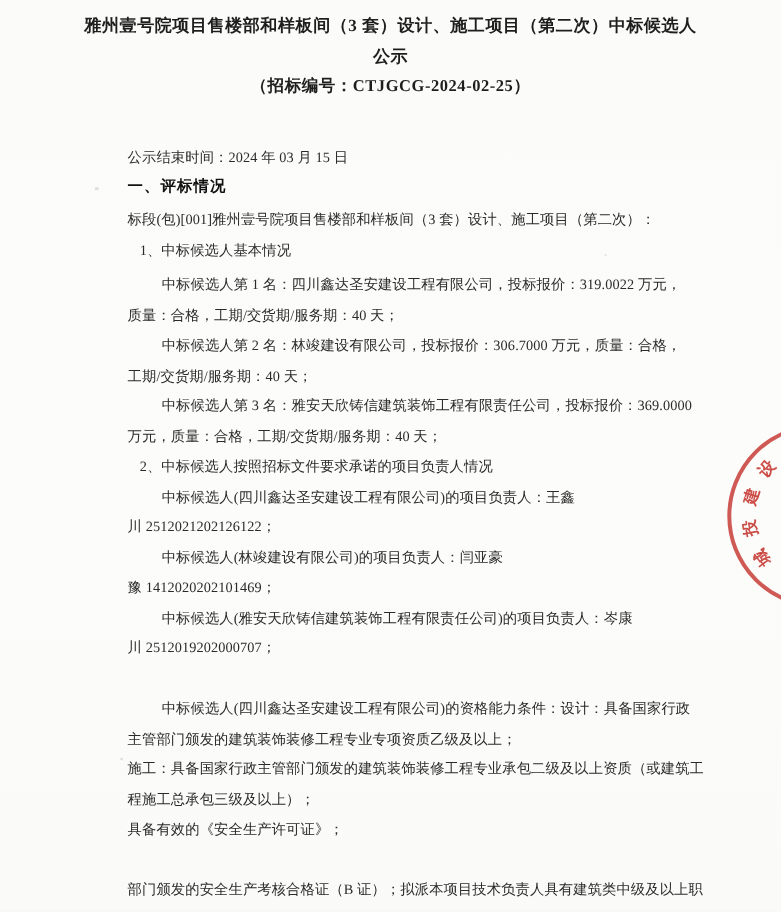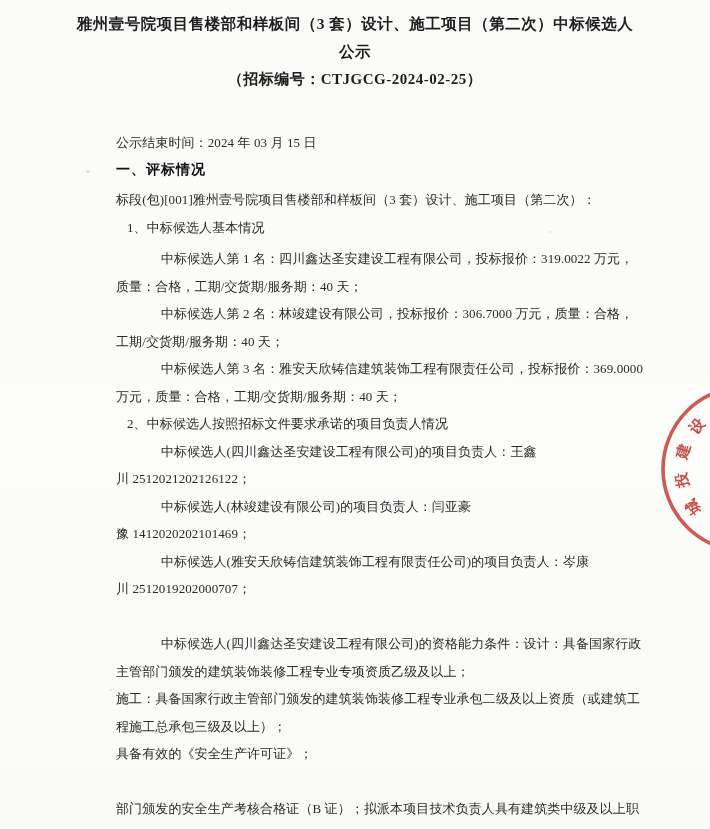--- a/index.html
+++ b/index.html
@@ -24,21 +24,21 @@
   .tender{font-size:15px;}
   .line{
     position:absolute;
     font-size:13px;line-height:19px;
     white-space:nowrap;
     color:#2a2a2a;
     letter-spacing:0.1px;
   }
   .flush{left:116px;}
   .num{left:127px;}
-  .para{left:147px;margin-left:14px;}
+  .para{left:147px;}
   .heading{
     font-family:"Liberation Sans","DejaVu Sans",sans-serif;
     font-weight:700;font-size:14px;color:#111;
     letter-spacing:1px;
   }
   .stamp-svg{position:absolute;left:650px;top:375px;}
   .speck{position:absolute;background:rgba(60,60,60,0.14);border-radius:50%;}
   .s1{left:86px;top:170px;width:4px;height:3px;}
   .s2{left:109px;top:689px;width:3px;height:2px;transform:rotate(30deg);}
   .s3{left:549px;top:231px;width:3px;height:2px;opacity:.6;}

